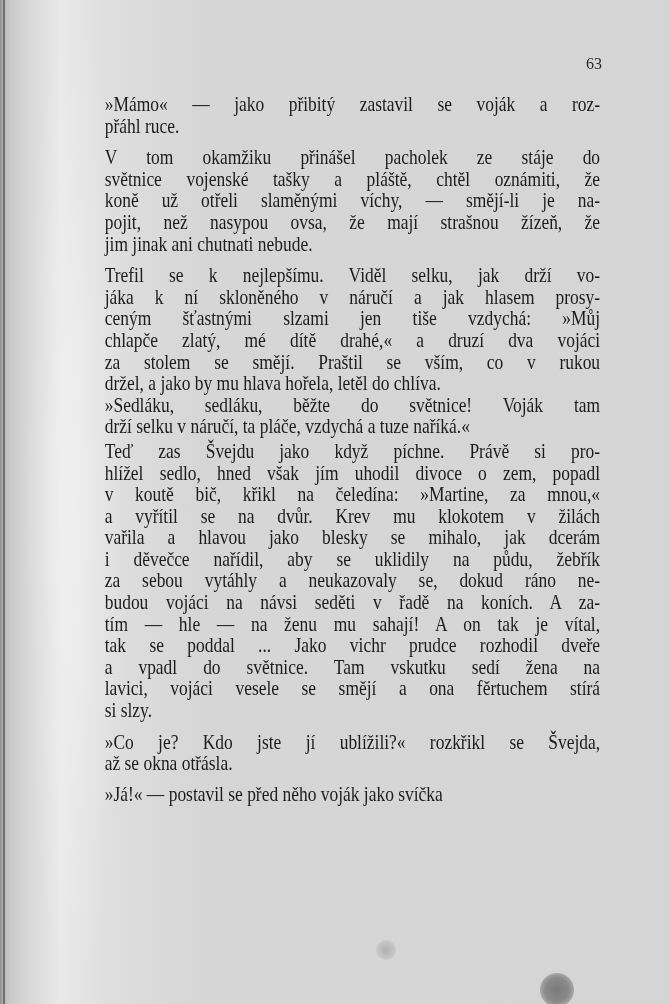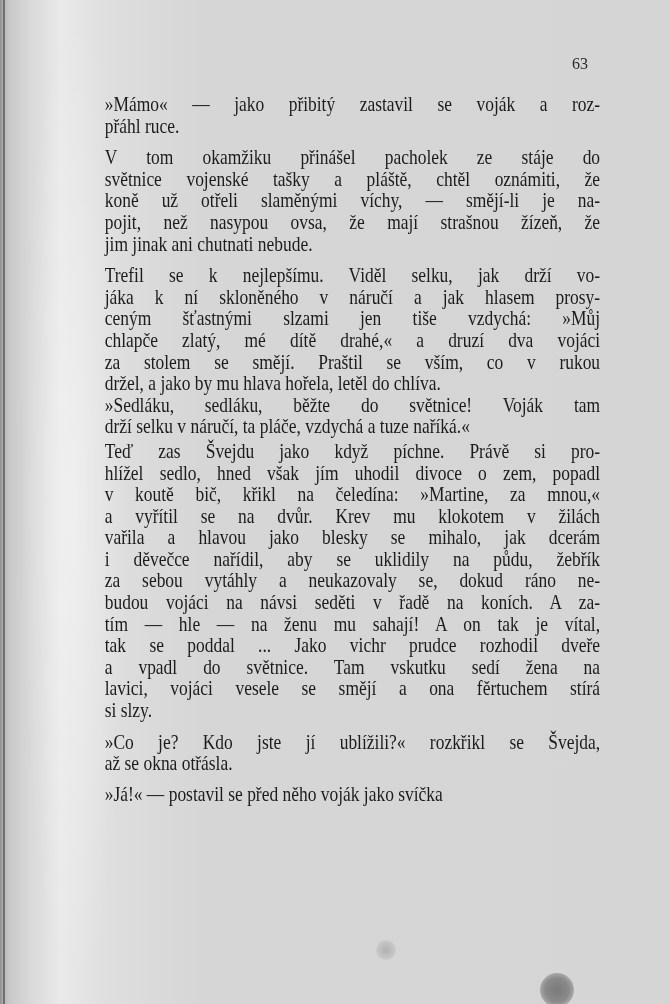--- a/index.html
+++ b/index.html
@@ -16,21 +16,21 @@
     }
     .glare {
       position:absolute; left:20px; top:0; width:110px; height:1004px;
       background: radial-gradient(ellipse at 50% 50%, rgba(255,255,255,0.35), rgba(255,255,255,0) 70%);
       pointer-events:none;
     }
     .spine-line {
       position:absolute; left:3px; top:0; width:2px; height:1004px; background:#6f6f6f;
     }
     .page-number {
-      position:absolute; top:55px; left:572px; width:30px; 
+      position:absolute; top:55px; left:572px; width:30px; text-align:right;
       font-size:16px; color:#2a2a2a;
     }
     .text-block {
       position:absolute; left:60px; top:94px; width:540px;
       font-size:20.3px; line-height:21.6px;
       text-align:justify;
       transform: scaleX(0.86); transform-origin:left top;
       width:628px;
     }
     .para {

